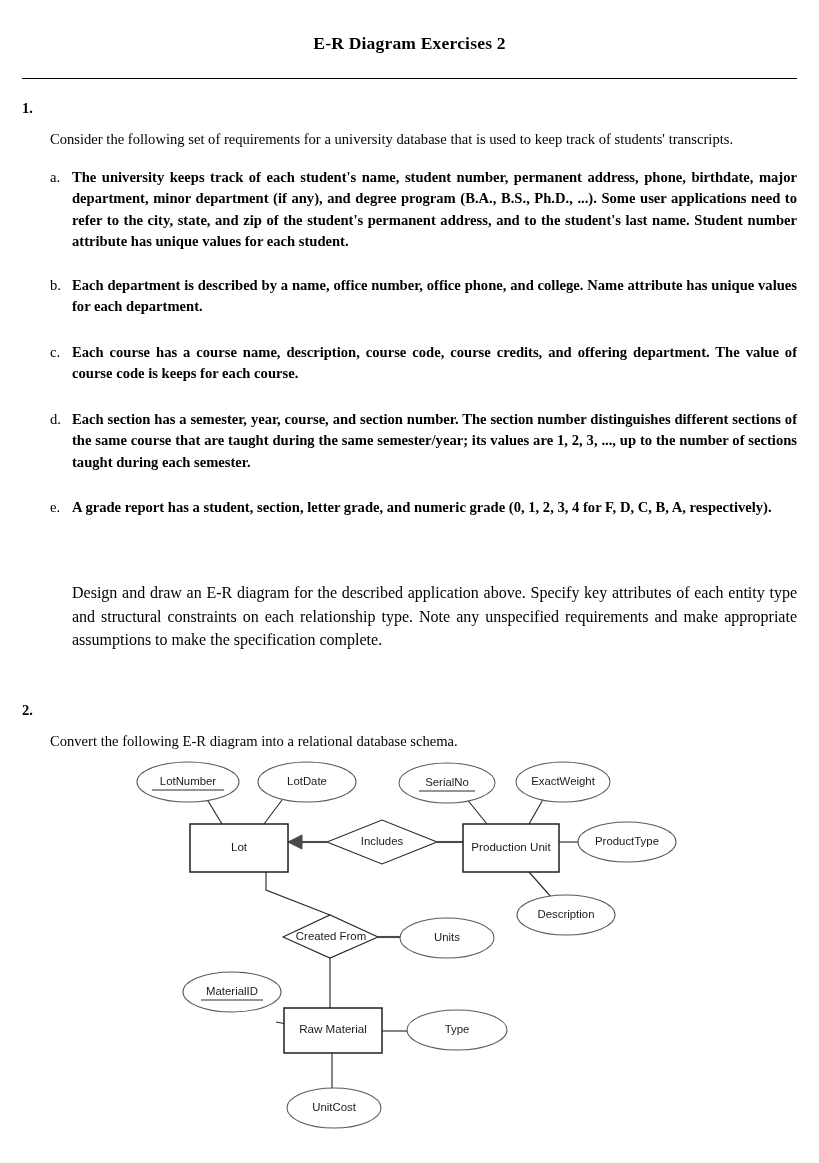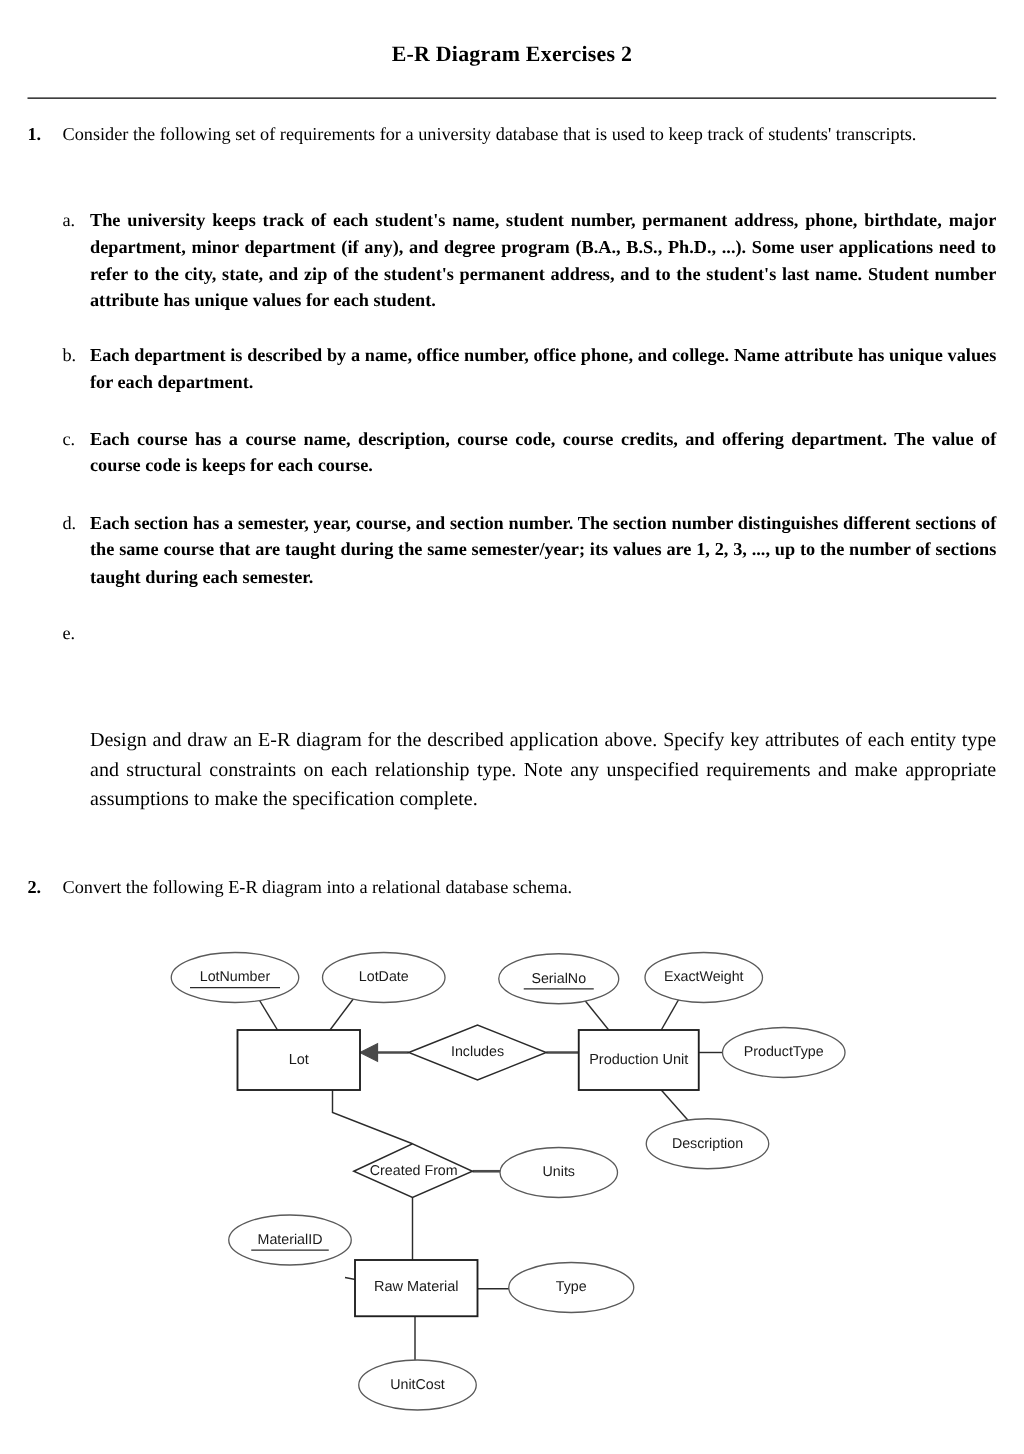--- a/index.html
+++ b/index.html
@@ -51,20 +51,21 @@
     left: 0;
     top: 0;
     width: 28px;
     font-weight: bold;
     text-align: left;
   }
   .q-body {
     margin-left: 28px;
     text-align: justify;
     text-justify: inter-word;
+    margin-top: 31px;
   }
   .sub-list {
     position: absolute;
     font-size: 14.6px;
     line-height: 1.47;
   }
   .sub-item {
     position: relative;
     margin-bottom: 20px;
   }
@@ -167,20 +168,21 @@
       <div class="sub-body">Each course has a course name, description, course code, course credits, and offering department. The value of course code is keeps for each course.</div>
     </div>
 
     <div class="sub-item" style="height:66px; margin-top:22px;">
       <span class="sub-label">d.</span>
       <div class="sub-body">Each section has a semester, year, course, and section number. The section number distinguishes different sections of the same course that are taught during the same semester/year; its values are 1, 2, 3, ..., up to the number of sections taught during each semester.</div>
     </div>
 
     <div class="sub-item" style="height:45px; margin-top:22px;">
       <span class="sub-label">e.</span>
+      <div class="sub-body">A grade report has a student, section, letter grade, and numeric grade (0, 1, 2, 3, 4 for F, D, C, B, A, respectively).</div>
     </div>
   </div>
 
   <div class="para-plain" style="left:72px; top:581px; width:725px;">Design and draw an E-R diagram for the described application above. Specify key attributes of each entity type and structural constraints on each relationship type. Note any unspecified requirements and make appropriate assumptions to make the specification complete.</div>
 
   <div class="q-block" style="left:22px; top:700px; width:775px;">
     <span class="q-num">2.</span>
     <div class="q-body">Convert the following E-R diagram into a relational database schema.</div>
   </div>
 

